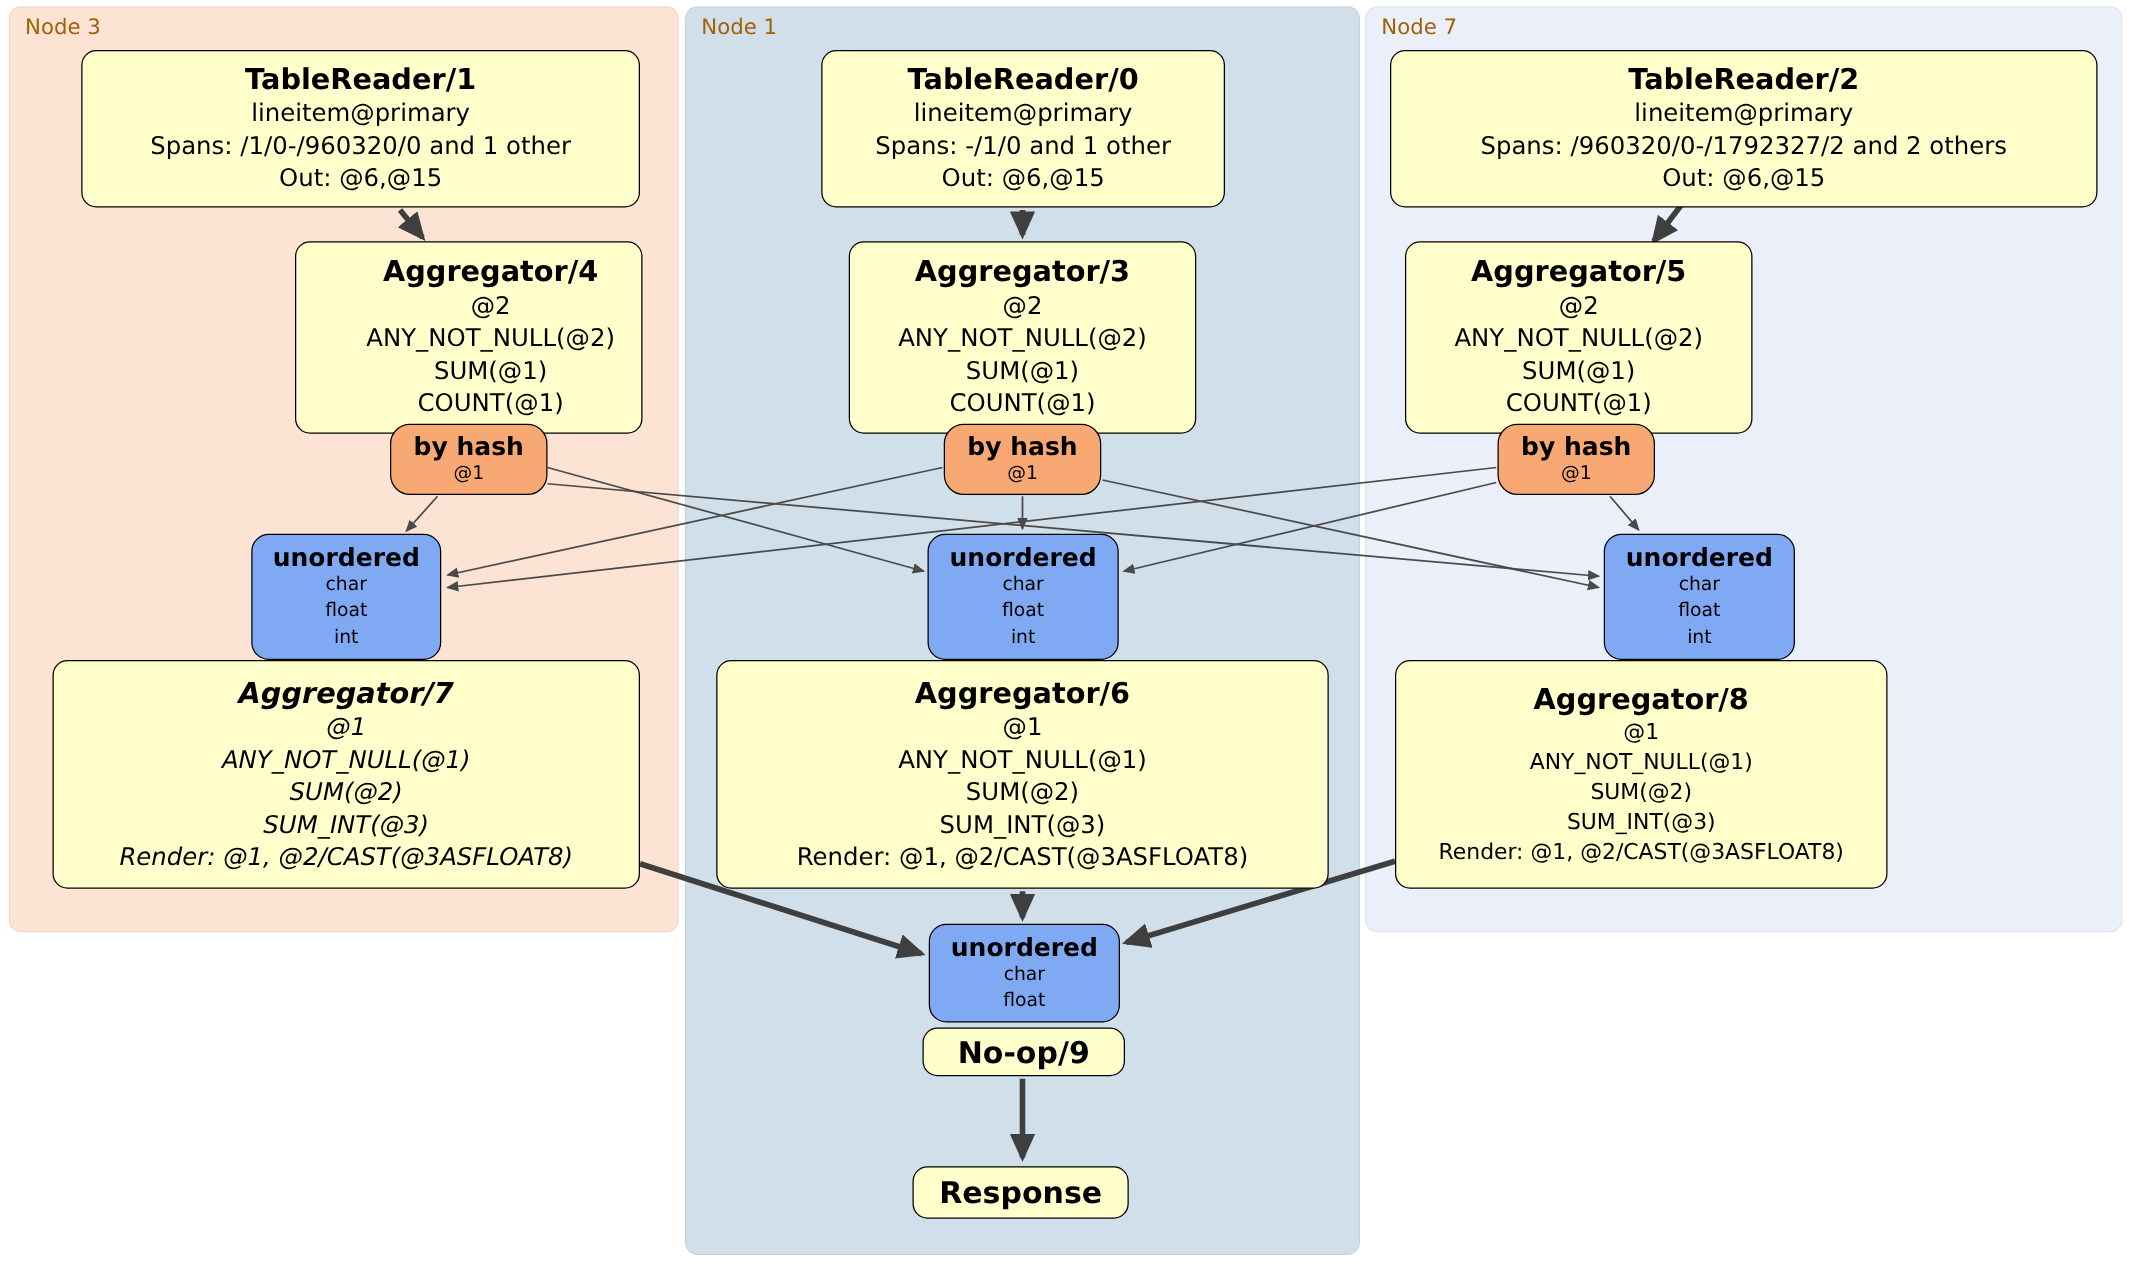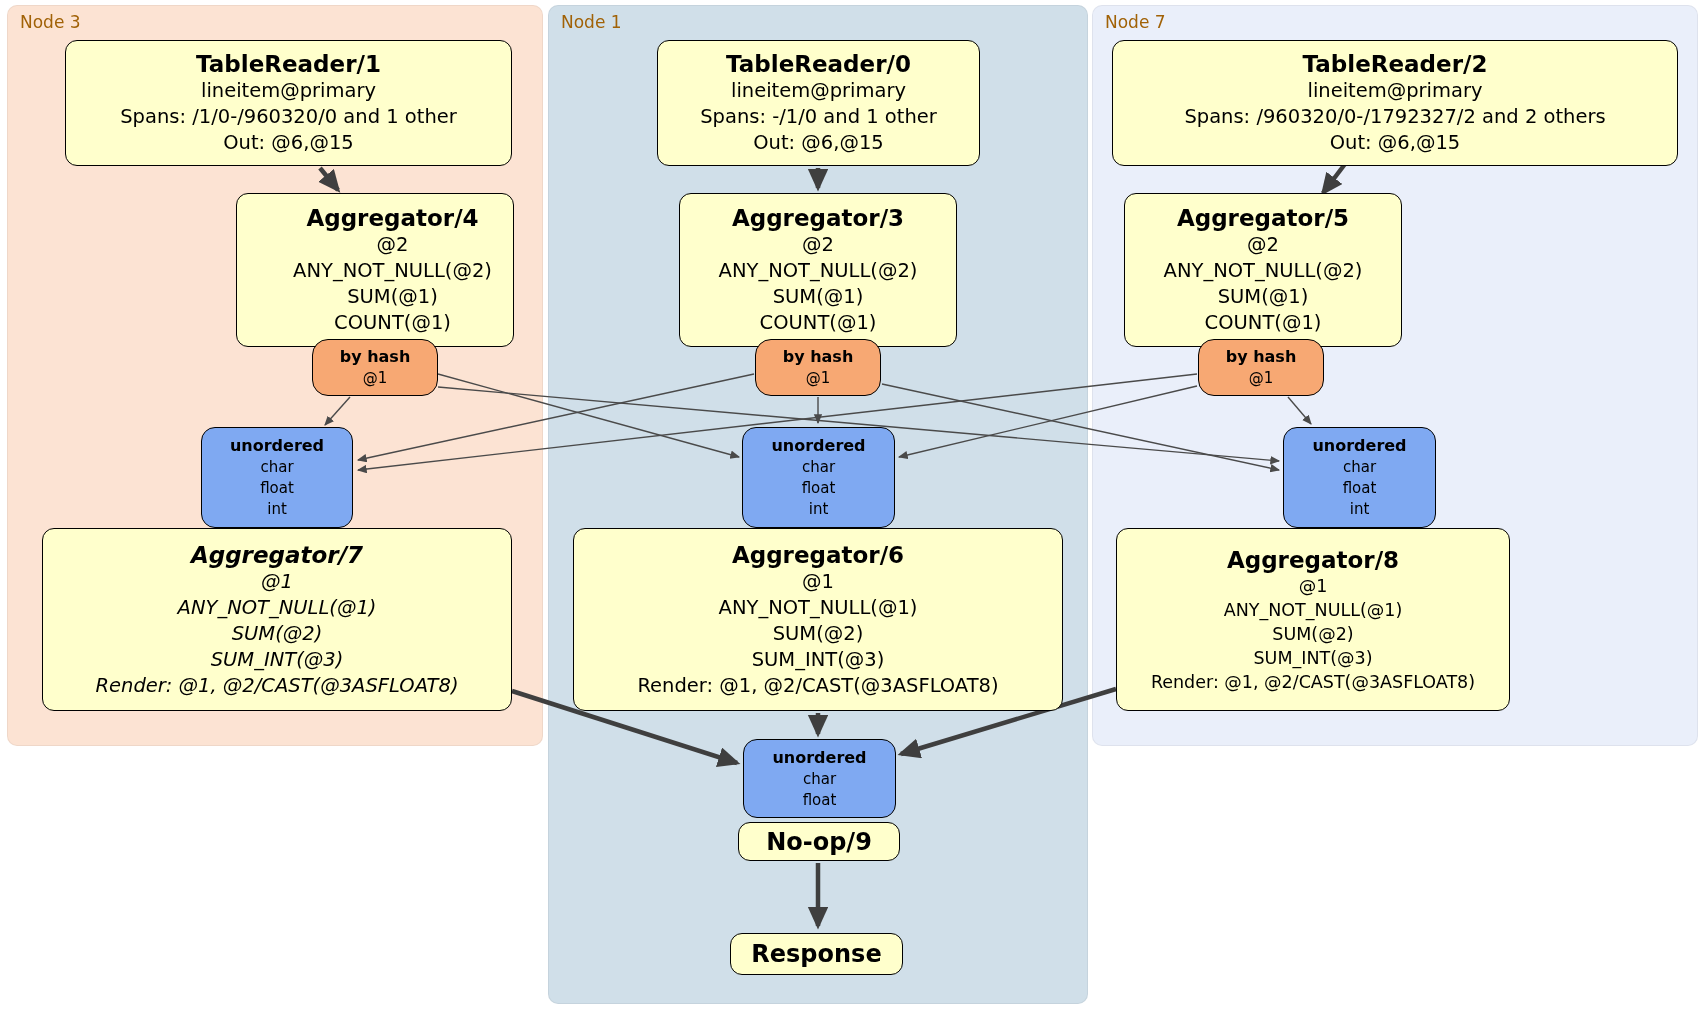--- a/index.html
+++ b/index.html
@@ -35,21 +35,21 @@
     text-align:center;
     z-index:2;
     color:#000;
   }
   .yellow{background:var(--c-box-yellow,#ffffcc);border-radius:12px;}
   .router{background:var(--c-router-orange,#f7a873);border-radius:16px;}
   .stream{background:var(--c-stream-blue,#7fa9f2);border-radius:14px;}
   .box .title{font-weight:bold;font-size:23px;line-height:28px;white-space:nowrap;}
   .box .line{font-size:19.5px;line-height:26px;white-space:nowrap;}
   .box.dense .line{font-size:17.5px;line-height:24px;}
-  .box.small .title{font-size:16px;line-height:22px;}
+  .box.small .title{font-size:20px;line-height:22px;}
   .box.small .line{font-size:15px;line-height:21px;}
   .box.banner .title{font-size:24px;line-height:32px;}
   
   #tr1{left:65px;top:40px;width:447px;height:126px;}
   #tr0{left:657px;top:40px;width:323px;height:126px;}
   #tr2{left:1096px;top:40px;width:566px;height:126px;margin-left:16px;}
   #agg4{left:236px;top:193px;width:278px;height:154px;padding-left:35px;}
   #agg3{left:679px;top:193px;width:278px;height:154px;}
   #agg5{left:1124px;top:193px;width:278px;height:154px;}
   #hash3{left:312px;top:339px;width:126px;height:57px;}

